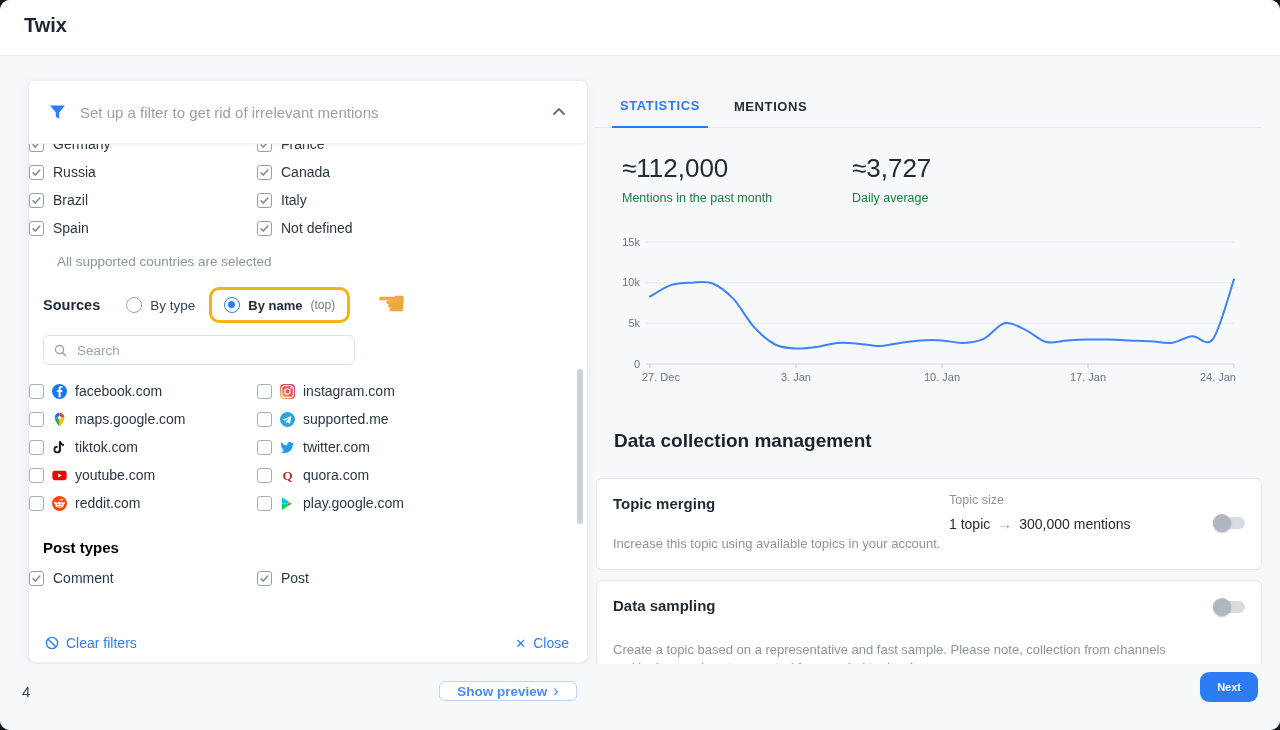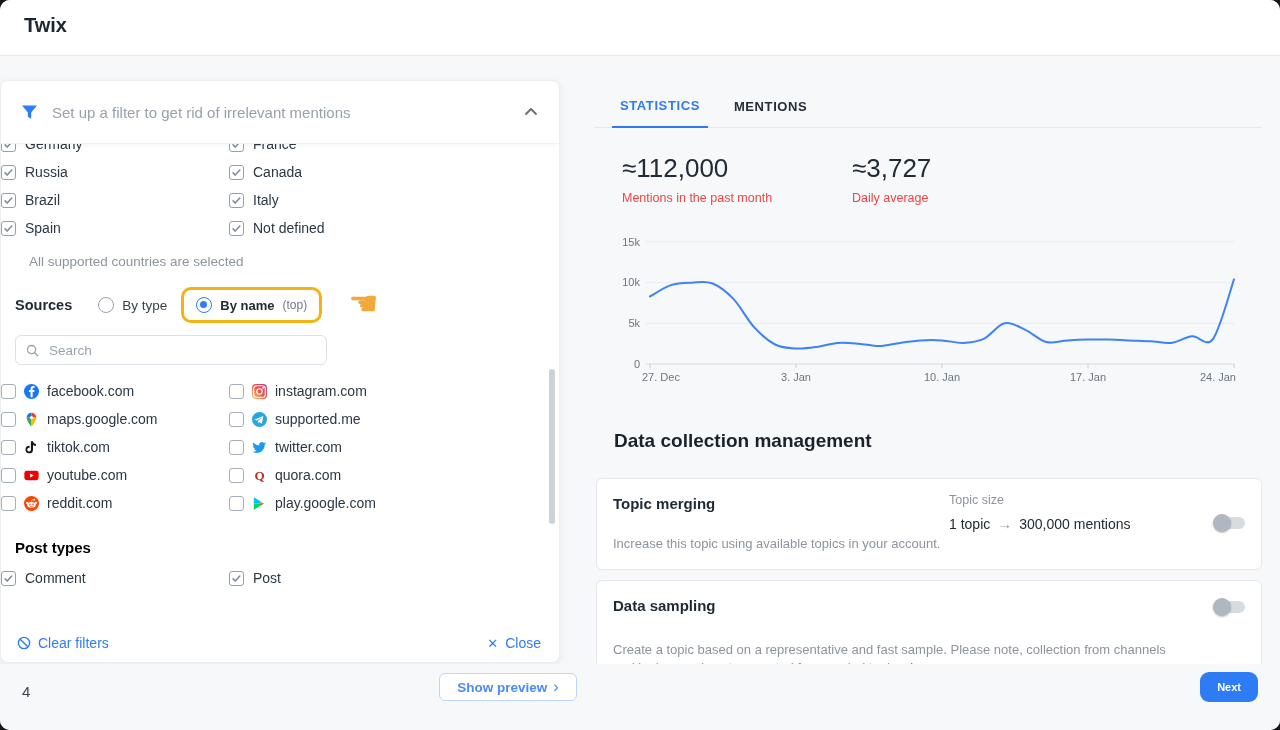--- a/index.html
+++ b/index.html
@@ -3,21 +3,21 @@
 <meta charset="utf-8">
 <style>
   html,body{margin:0;padding:0;background:#15181b;font-family:"Liberation Sans",sans-serif;}
   .screen{position:relative;width:1280px;height:730px;background:#f6f8fa;border-radius:10px;overflow:hidden;}
 
   
   .topbar{position:absolute;top:0;left:0;right:0;height:55px;background:#fff;border-bottom:1px solid #e8ebee;}
   .topbar h1{margin:0;position:absolute;left:24px;top:14px;font-size:20px;font-weight:600;color:#1d2630;}
 
   
-  .fcard{position:absolute;left:0;top:80px;width:560px;height:583px;background:#fff;border:1px solid #eceff2;
+  .fcard{position:absolute;left:28px;top:80px;width:560px;height:583px;background:#fff;border:1px solid #eceff2;
          border-radius:8px;box-shadow:0 2px 8px rgba(30,40,60,.07);box-sizing:border-box;}
   .fhead{height:62px;display:flex;align-items:center;padding:0 20px;border-bottom:1px solid #eef1f4;
          box-shadow:0 3px 5px -3px rgba(20,30,40,.08);}
   .fhead .ftitle{margin-left:14px;font-size:15px;color:#98a1ab;}
   .fhead .chev{margin-left:auto;}
   .fbody{position:relative;height:452px;overflow:hidden;}
 
   .cols{display:flex;}
   .col1{width:228px;}
   .clip-top{height:14px;overflow:hidden;}
@@ -64,21 +64,21 @@
   
   .tabs{position:absolute;left:594px;top:86px;right:18px;height:41px;border-bottom:1px solid #e6e9ed;
         display:flex;align-items:flex-end;}
   .tab{font-size:13px;font-weight:700;letter-spacing:.6px;padding:0 8px 13px 8px;margin-left:18px;cursor:pointer;}
   .tab.active{color:#3179f2;border-bottom:2px solid #3179f2;margin-bottom:-1px;}
   .tab.plain{color:#262d35;}
 
   .stats{position:absolute;left:622px;top:153px;display:flex;}
   .stat{min-width:230px;}
   .stat .val{font-size:26px;color:#202b36;}
-  .stat .lbl{margin-top:7px;font-size:12.5px;color:#ef4444;}
+  .stat .lbl{margin-top:7px;font-size:12.5px;color:#15803d;}
 
   .chart{position:absolute;left:600px;top:228px;}
   .chart text{fill:#6b7580;font-size:11px;font-family:"Liberation Sans",sans-serif;}
 
   .dc-title{position:absolute;left:614px;top:430px;font-size:19px;font-weight:700;color:#1a222c;}
 
   .rcard{position:absolute;left:596px;right:18px;background:#fff;border:1px solid #e4e8ec;border-radius:6px;box-sizing:border-box;}
   .rcard .ttl{position:absolute;left:16px;top:16px;font-size:15px;font-weight:700;color:#1f2933;}
   .rcard .desc{position:absolute;left:16px;font-size:13px;color:#8d949e;line-height:18px;}
   .tm{top:478px;height:92px;}
@@ -93,21 +93,21 @@
 
   .toggle{position:absolute;width:30px;height:12px;background:#d8dce1;border-radius:7px;cursor:pointer;}
   .toggle .knob{position:absolute;left:-2px;top:-3px;width:18px;height:18px;border-radius:50%;background:#b0b7c0;
                 box-shadow:0 1px 2px rgba(0,0,0,.25);}
   .tg-tm{right:16px;top:38px;}
   .tg-ds{right:16px;top:20px;}
 
   
   .bottombar{position:absolute;left:0;right:0;bottom:0;height:66px;background:#f6f8fa;}
   .page-ind{position:absolute;left:22px;bottom:30px;font-size:15px;color:#39434e;}
-  .preview-btn{position:absolute;left:439px;bottom:29px;width:138px;height:28px;background:#fff;border:1px solid #bcd6fb;
+  .preview-btn{position:absolute;left:439px;bottom:29px;width:138px;height:20px;background:#fff;border:1px solid #bcd6fb;
                border-radius:6px;color:#4b8bf4;font-size:13.5px;font-weight:700;display:flex;align-items:center;
                justify-content:center;gap:6px;cursor:pointer;box-sizing:border-box;margin-top:24px;}
   .preview-btn .chevr{font-size:16px;font-weight:400;}
   .next-btn{position:absolute;right:22px;bottom:28px;height:30px;padding:0 17px;background:#2e7cf5;border:none;
             border-radius:9px;color:#fff;font-size:11px;font-weight:700;display:flex;align-items:center;cursor:pointer;}
 </style>
 </head>
 <body>
 
 <div class="screen">

